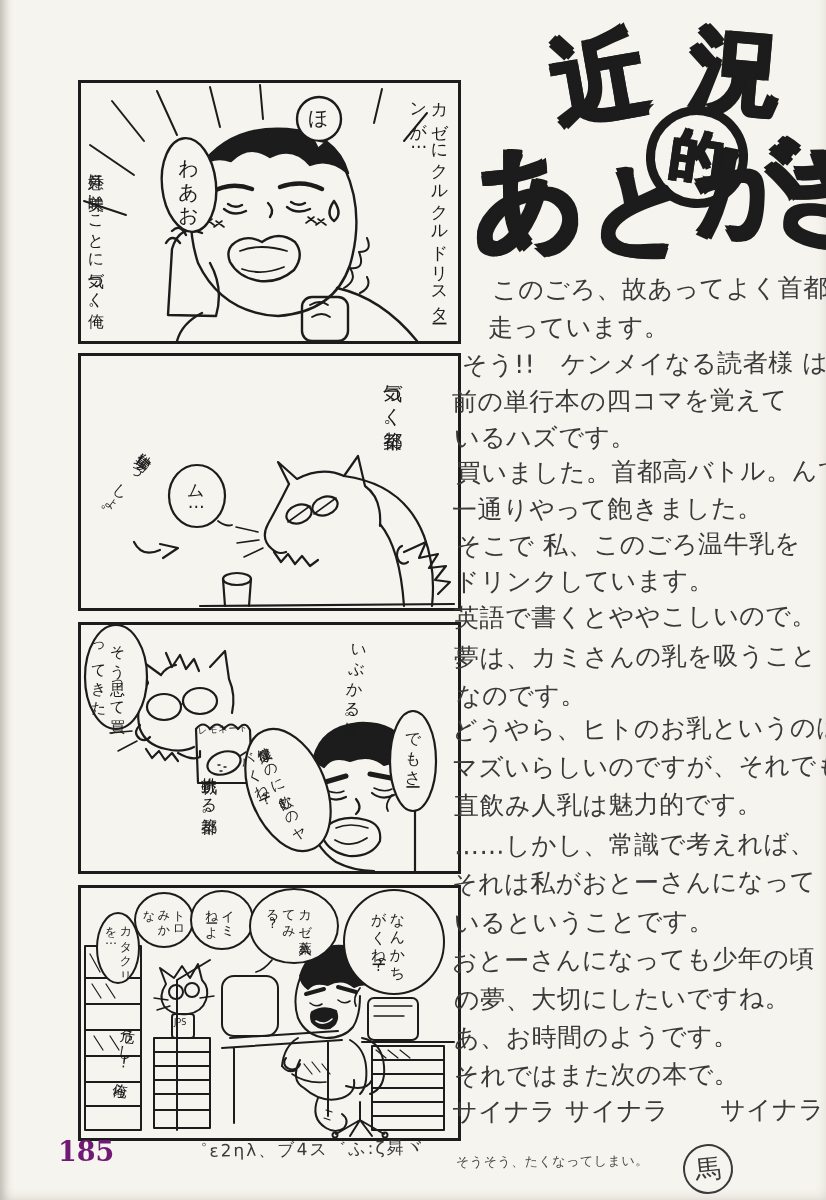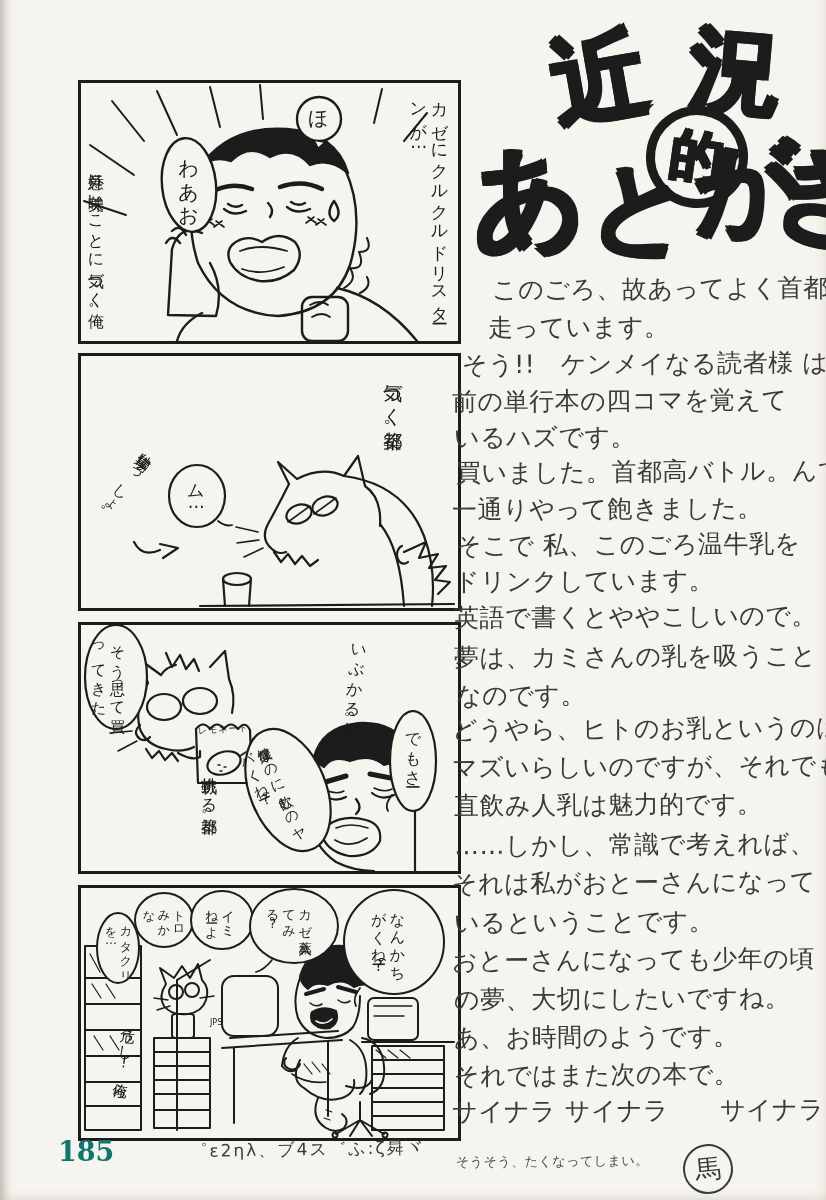--- a/index.html
+++ b/index.html
@@ -45,21 +45,21 @@
   .htext{position:absolute;color:var(--ink);}
   
   .hw{
     position:absolute;left:452px;width:372px;
     font-size:25px;letter-spacing:0.5px;color:#3a3a3a;
     white-space:nowrap;transform:rotate(-0.4deg);
   }
   .hw.small{font-size:13px;color:#4a4a4a;}
   .footer-num{
     position:absolute;font-family:"DejaVu Serif",serif;font-weight:bold;
-    font-size:27px;color:#0f766e;
+    font-size:27px;color:#701a75;
   }
   .seal{
     position:absolute;border:2.5px solid #3a3a3a;border-radius:50%;
     width:46px;height:46px;display:flex;align-items:center;justify-content:center;
     font-size:26px;color:#3a3a3a;transform:rotate(-6deg);
   }
   .flipnote{
     position:absolute;font-size:17px;color:#3a3a3a;letter-spacing:2px;
     transform:rotate(-1deg);
   }
@@ -267,21 +267,21 @@
       <path d="M190 72 q-8 10 -16 12" stroke-width="1.8"></path>
       <ellipse cx="312" cy="54" rx="50" ry="52" fill="#f6f4ee"></ellipse>
       <path d="M278 100 q-8 10 -4 18" stroke-width="1.8"></path>
     </svg>
     <div class="vtext" style="left:22px;top:30px;height:62px;font-size:12px;">カタクリを…</div>
     <div class="vtext" style="left:60px;top:14px;height:42px;font-size:12px;">トロみかな</div>
     <div class="vtext" style="left:122px;top:13px;height:42px;font-size:13px;">イミねーよ</div>
     <div class="vtext" style="left:183px;top:12px;height:56px;font-size:13px;">カゼ薬入れてみる?</div>
     <div class="vtext" style="left:288px;top:14px;height:84px;font-size:15px;">なんかちがくねー?</div>
     <div class="vtext" style="left:32px;top:128px;height:108px;font-size:15px;transform:rotate(8deg);">危うし!俺ら。</div>
-    <div class="htext" style="left:93px;top:130px;font-size:8px;margin-left:36px;">JPS</div>
+    <div class="htext" style="left:93px;top:130px;font-size:8px;">JPS</div>
   </div>
 
   <div>
     <div class="hw" style="top:272px;left:492px;">このごろ、故あってよく首都高を</div>
     <div class="hw" style="top:310px;left:488px;">走っています。</div>
     <div class="hw" style="top:347px;left:462px;">そう!!　ケンメイなる読者様 は</div>
     <div class="hw" style="top:384px;left:452px;">前の単行本の四コマを覚えて</div>
     <div class="hw" style="top:420px;left:454px;">いるハズです。</div>
     <div class="hw" style="top:455px;left:456px;">買いました。首都高バトル。んで</div>
     <div class="hw" style="top:492px;left:452px;">一通りやって飽きました。</div>

